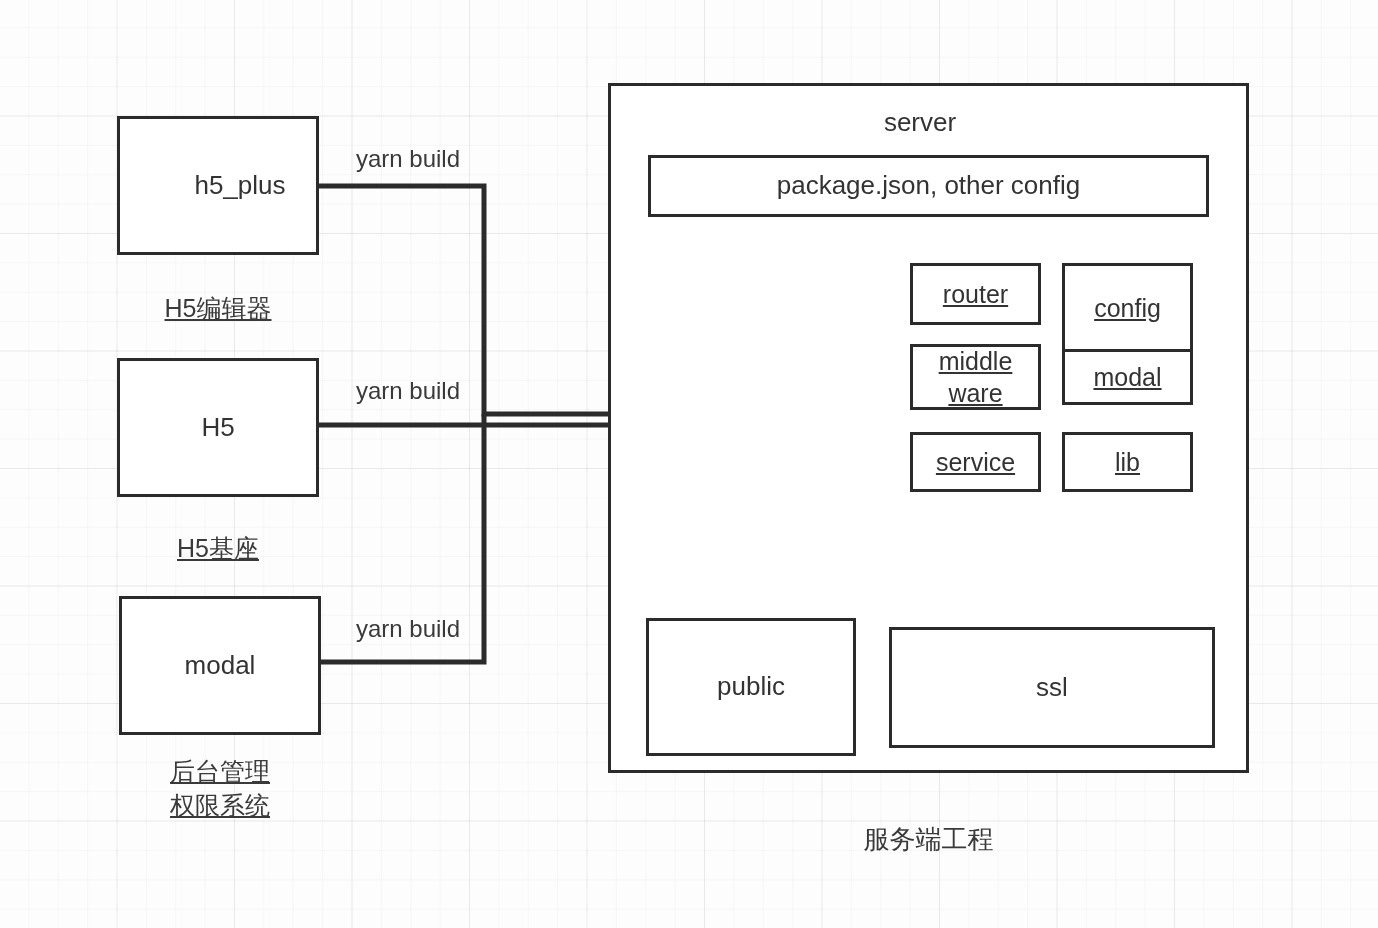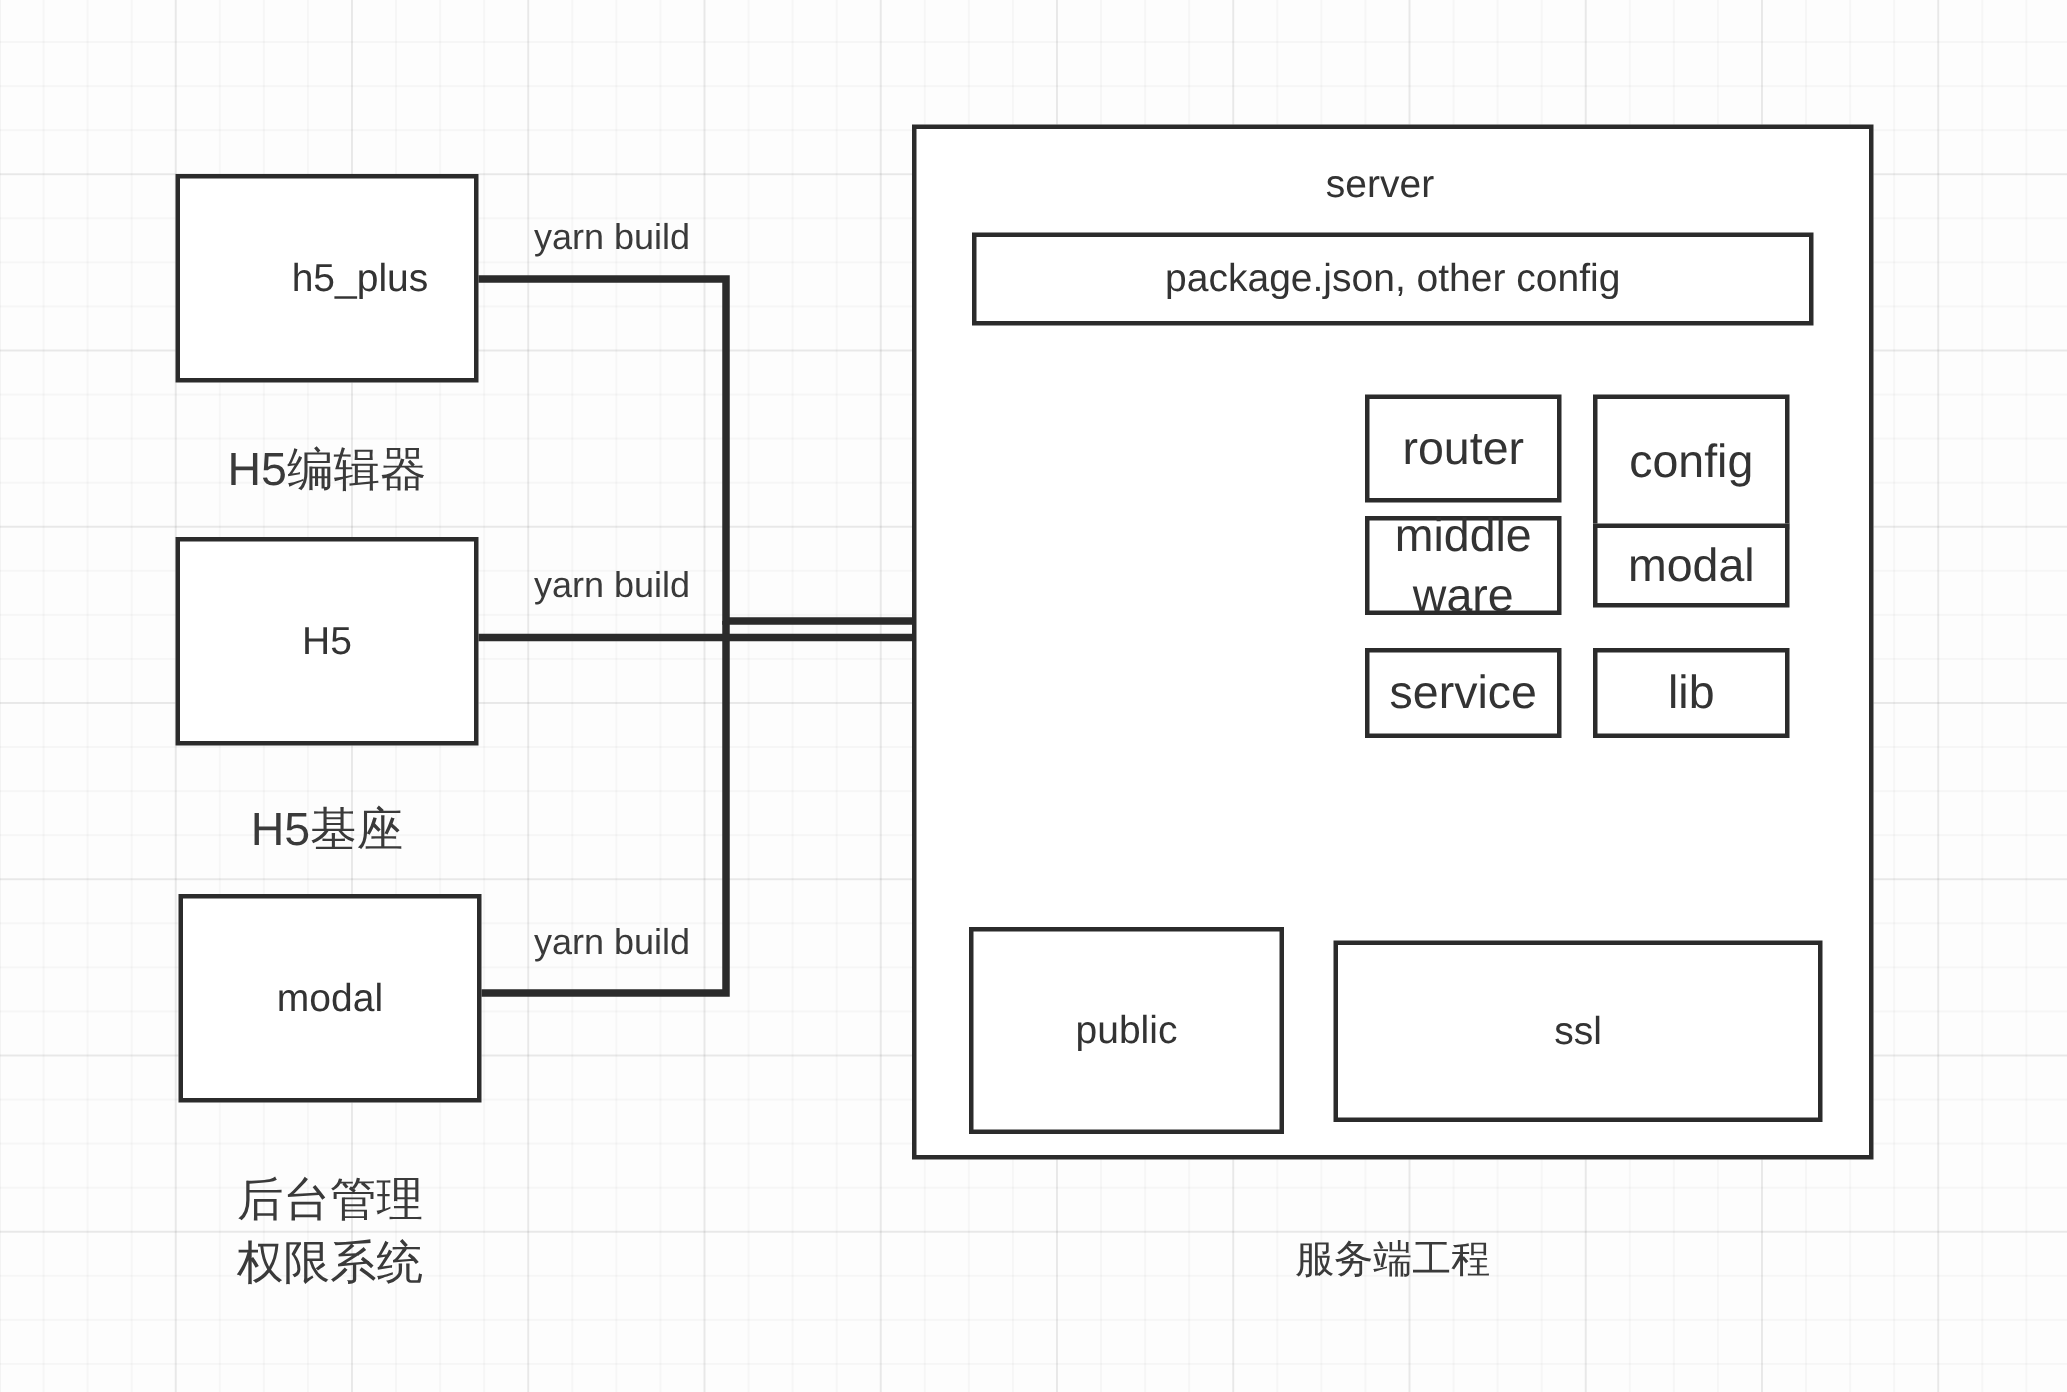--- a/index.html
+++ b/index.html
@@ -84,21 +84,21 @@
   #wires {
     position: absolute;
     left: 0;
     top: 0;
     width: 1378px;
     height: 928px;
     pointer-events: none;
   }
 
   .f26 { font-size: 26px; }
-  .f25 { font-size: 31px; }
+  .f25 { font-size: 25px; text-decoration: underline; }
   .f24 { font-size: 24px; }
 </style>
 </head>
 <body>
 
 <div id="canvas">
 
   <svg id="wires" viewBox="0 0 1378 928" xmlns="http://www.w3.org/2000/svg">
     <g fill="none" stroke="#2b2b2b" stroke-width="5" stroke-linecap="butt" stroke-linejoin="miter">
 
@@ -120,38 +120,38 @@
   <div class="plain-label f25" style="left:117px; top:292px; width:202px;">H5编辑器</div>
 
   <div class="node" style="left:117px; top:358px; width:202px; height:139px;">
     <span class="node-label f26">H5</span>
   </div>
   <div class="plain-label f25" style="left:117px; top:532px; width:202px;">H5基座</div>
 
   <div class="node" style="left:119px; top:596px; width:202px; height:139px;">
     <span class="node-label f26">modal</span>
   </div>
-  <div class="plain-label f25" style="left:119px; top:779px; width:202px;">后台管理
+  <div class="plain-label f25" style="left:119px; top:755px; width:202px;">后台管理
 权限系统</div>
 
   <div class="plain-label f24" style="left:330px; top:143px; width:156px;">yarn build</div>
   <div class="plain-label f24" style="left:330px; top:375px; width:156px;">yarn build</div>
   <div class="plain-label f24" style="left:330px; top:613px; width:156px;">yarn build</div>
 
   <div class="node container" style="left:608px; top:83px; width:641px; height:690px;">
     <span class="caption-top f26">server</span>
   </div>
 
   <div class="node" style="left:648px; top:155px; width:561px; height:62px;">
     <span class="node-label f26">package.json, other config</span>
   </div>
 
 
 
-  <div class="node" style="left:910px; top:263px; width:131px; height:72px;">
+  <div class="node" style="left:910px; top:263px; width:131px; height:62px;">
     <span class="node-label f25">router</span>
   </div>
   <div class="node" style="left:1062px; top:263px; width:131px; height:90px;">
     <span class="node-label f25">config</span>
   </div>
   <div class="node" style="left:910px; top:344px; width:131px; height:66px;">
     <span class="node-label f25">middle
 ware</span>
   </div>
   <div class="node" style="left:1062px; top:349px; width:131px; height:56px;">

